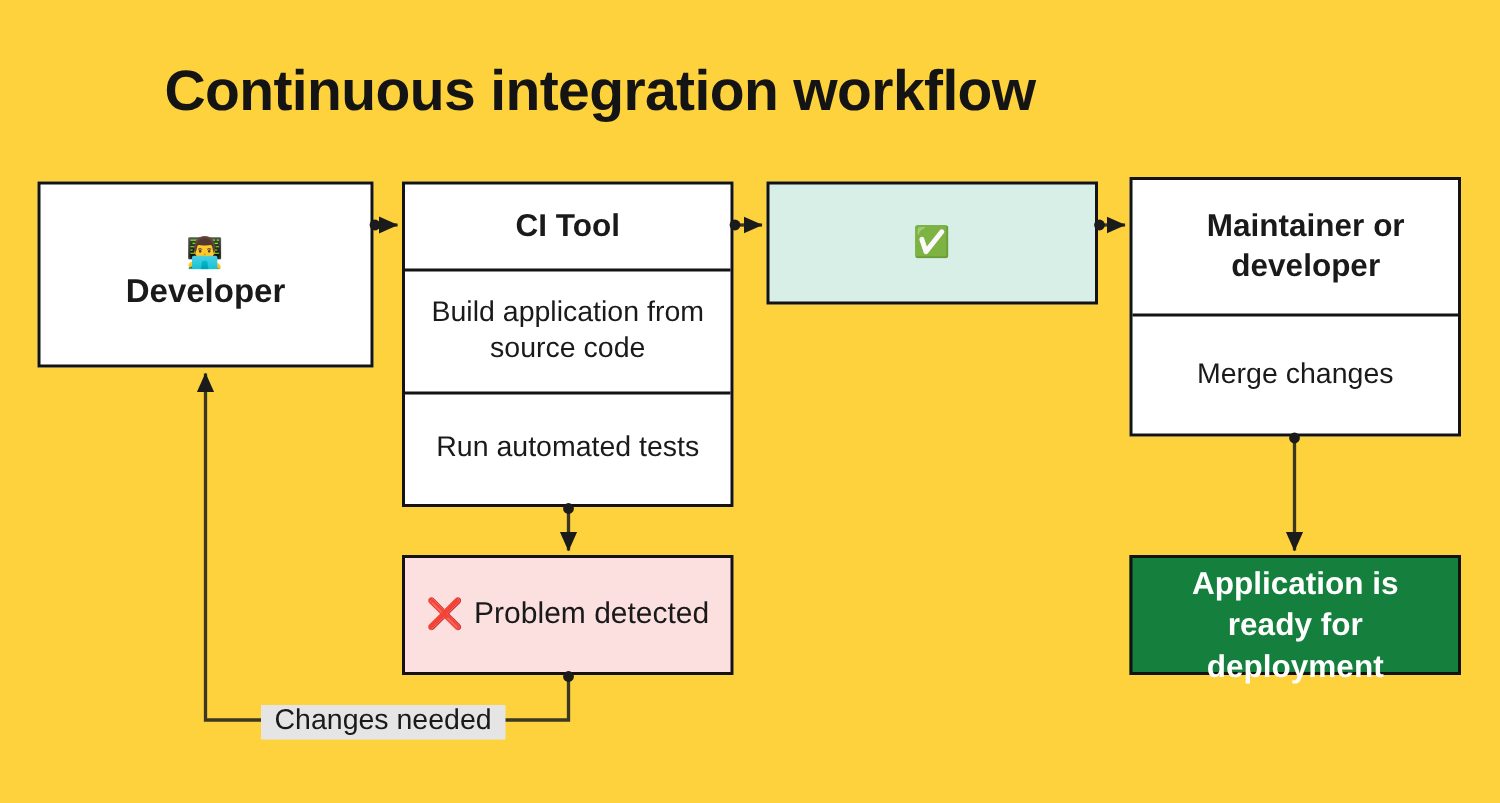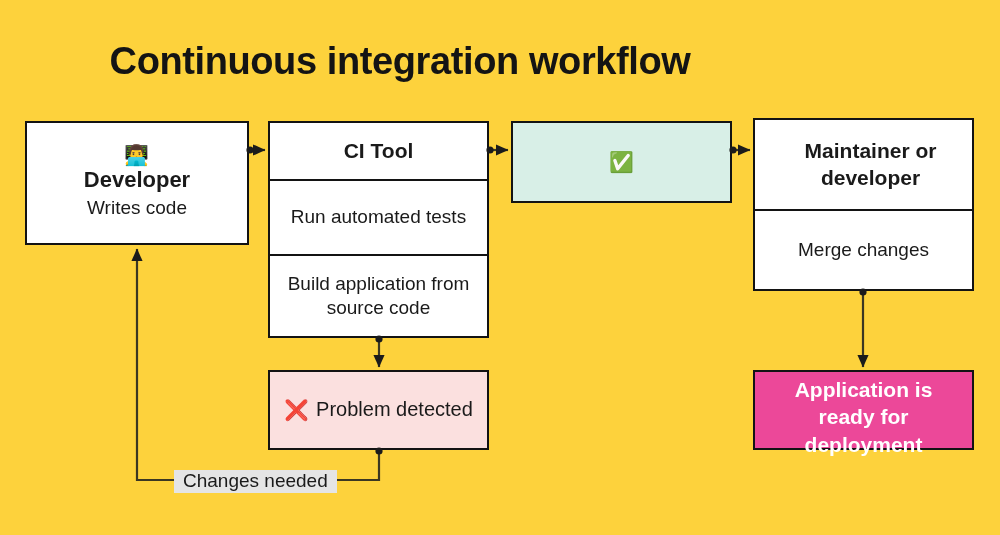--- a/index.html
+++ b/index.html
@@ -81,21 +81,21 @@
     margin-top: 3px;
   }
   
   .node.ok {
     background: #d8efe7;
   }
   .node.problem {
     background: #fbe0df;
   }
   .node.deploy {
-    background: #ec4899;
+    background: #15803d;
   }
   .status-line {
     display: flex;
     align-items: center;
     justify-content: center;
     gap: 7px;
     font-size: 20px;
     color: #1a1a1a;
   }
   .status-emoji {
@@ -140,28 +140,27 @@
 <body>
 
 <div id="canvas">
 
   <div class="title">Continuous integration workflow</div>
 
   <div class="node" style="left:25px; top:121px; width:224px; height:124px;">
     <div class="row body dev-stack" style="flex:1; flex-direction:column;">
       <span class="dev-emoji">👨‍💻</span>
       <span class="dev-title">Developer</span>
-      <span class="dev-sub">Writes code</span>
     </div>
   </div>
 
   <div class="node" style="left:268px; top:121px; width:221px; height:217px;">
     <div class="row head" style="height:56px;">CI Tool</div>
+    <div class="row body divider" style="height:82px;">Build application from source code</div>
     <div class="row body divider" style="flex:1;">Run automated tests</div>
-    <div class="row body divider" style="height:82px;">Build application from source code</div>
   </div>
 
   <div class="node ok" style="left:511px; top:121px; width:221px; height:82px;">
     <div class="row body" style="flex:1;">
       <span class="status-line">
         <span class="status-emoji">✅</span>
       </span>
     </div>
   </div>
 

